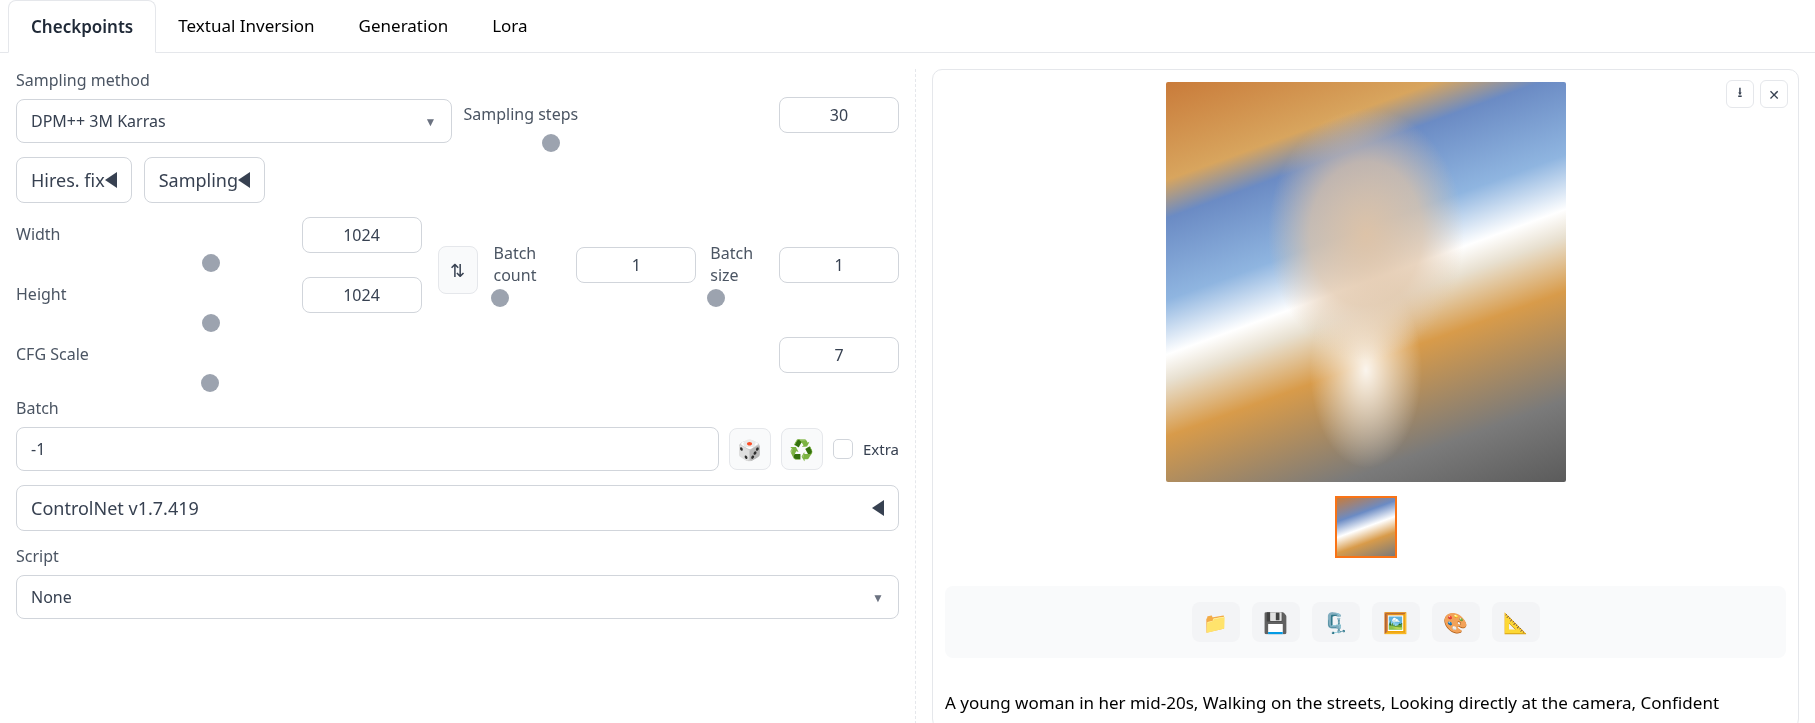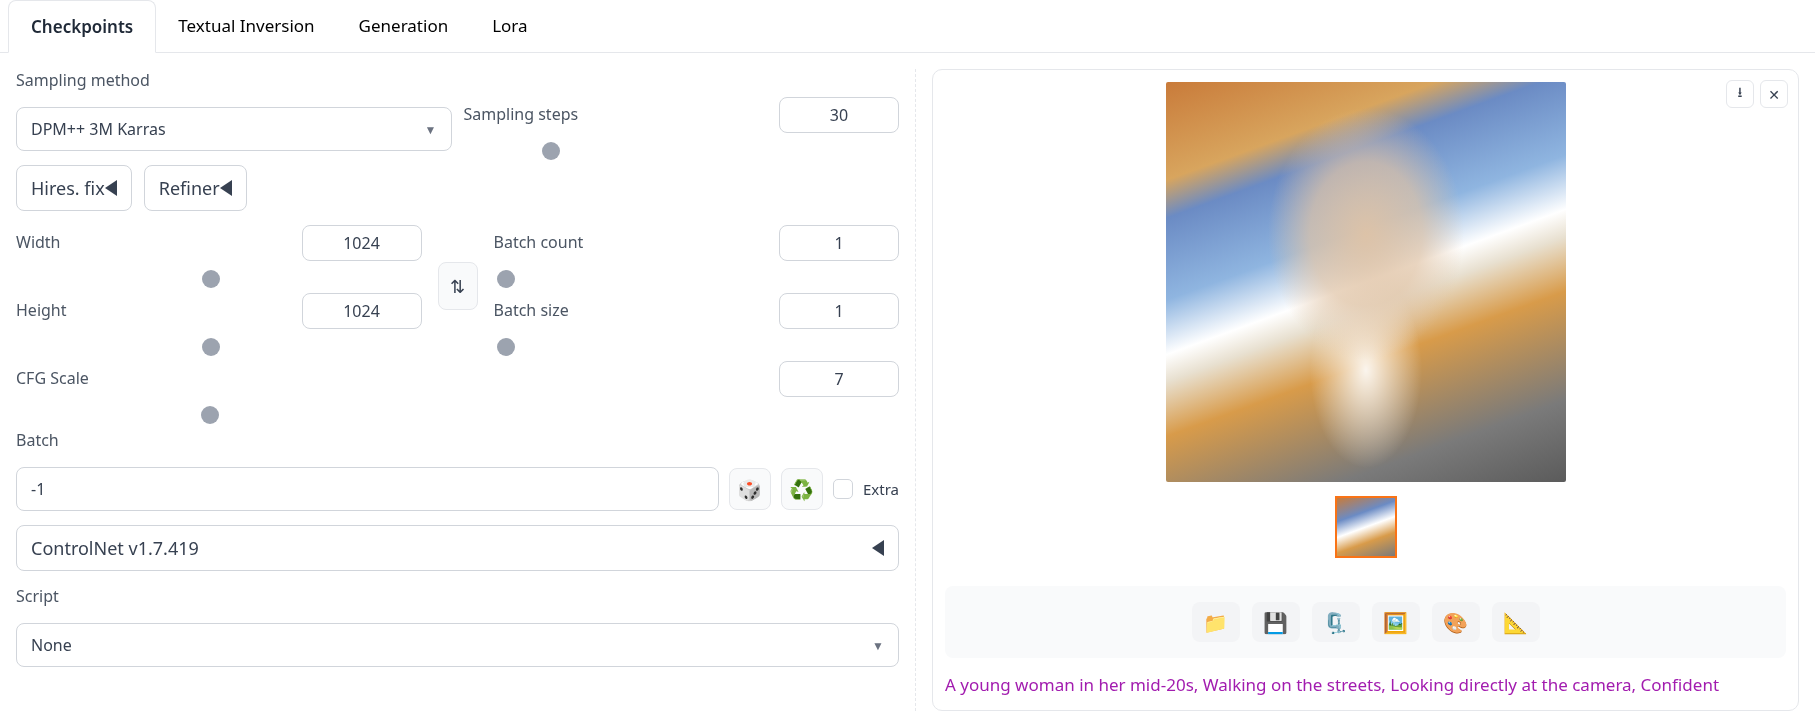--- a/index.html
+++ b/index.html
@@ -4,45 +4,45 @@
 <style>
 *{box-sizing:border-box;margin:0;padding:0;font-family:-apple-system,BlinkMacSystemFont,'Segoe UI',system-ui,sans-serif}
 body{background:#fff;color:#374151;font-size:15px;width:1815px}
 .tabs{display:flex;border-bottom:1px solid #e5e7eb;padding:0 8px}
 .tab{padding:14px 22px;color:#000000;cursor:pointer;font-size:17px}
 .tab.active{color:#1f2937;font-weight:600;border:1px solid #e5e7eb;border-bottom:1px solid #fff;border-radius:8px 8px 0 0;margin-bottom:-1px;background:#fff}
 .main{display:flex;gap:16px;padding:16px}
 .left{width:900px;border-right:1px dashed #e5e7eb;padding-right:16px}
 .right{flex:1;border:1px solid #e5e7eb;border-radius:10px;padding:12px;position:relative}
 .row{display:flex;gap:12px;margin-bottom:14px;align-items:flex-end}
-.field{display:flex;flex-direction:column;gap:14px}
+.field{display:flex;flex-direction:column;gap:6px}
 .field.grow{flex:1}
 .label{color:#4b5563;font-size:16px;margin-bottom:2px}
 .select,.numbox,.textin,.expando{border:1px solid #d1d5db;border-radius:8px;padding:10px 14px;background:#fff;font-size:16px;color:#374151}
 .select{display:flex;align-items:center;justify-content:space-between;cursor:pointer}
 .numbox{text-align:center;width:120px;padding:6px 8px}
 .expando{display:flex;align-items:center;justify-content:space-between;cursor:pointer;font-size:18px}
 .slider{position:relative;height:6px;background:#e5e7eb;border-radius:3px;flex:1;cursor:pointer}
 .slider .fill{position:absolute;left:0;top:0;bottom:0;background:#9ca3af;border-radius:3px}
 .slider .thumb{position:absolute;top:50%;width:18px;height:18px;background:#9ca3af;border-radius:50%;transform:translate(-50%,-50%)}
 .header-ctrl{display:flex;justify-content:space-between;align-items:center;margin-bottom:4px}
 .swapbtn{width:40px;height:48px;border:1px solid #e5e7eb;border-radius:8px;background:#f9fafb;display:flex;align-items:center;justify-content:center;cursor:pointer;font-size:18px;align-self:center;margin:0 4px}
 .iconbtn{width:42px;height:42px;border:1px solid #e5e7eb;border-radius:8px;background:#f9fafb;display:flex;align-items:center;justify-content:center;cursor:pointer;font-size:20px}
 .cbx{width:20px;height:20px;border:1px solid #d1d5db;border-radius:5px;cursor:pointer}
 .dims-col{display:flex;flex-direction:column;gap:14px;flex:1}
-.batch-col{display:flex;flex-direction:column;gap:14px;flex:1}
+.batch-col{display:flex;flex-direction:row;gap:14px;flex:1}
 .gallery-topbtns{position:absolute;top:10px;right:10px;display:flex;gap:6px}
 .gallery-topbtns .gb{width:28px;height:28px;border:1px solid #e5e7eb;border-radius:6px;display:flex;align-items:center;justify-content:center;cursor:pointer;font-size:14px;background:#fff}
 .preview{width:400px;height:400px;margin:0 auto;background:linear-gradient(160deg,#c97b3a 0%,#d8a55e 18%,#6b8bc4 25%,#8fb5e0 40%,#fff 50%,#e8e0d0 55%,#d89b4a 65%,#7a7a7a 85%,#5b5b5b 100%);border-radius:2px;position:relative;overflow:hidden}
 .preview::before{content:'';position:absolute;inset:0;background:radial-gradient(ellipse 140px 180px at 50% 38%,rgba(224,195,165,.95) 0%,rgba(224,195,165,.7) 40%,transparent 70%),radial-gradient(ellipse 80px 140px at 50% 72%,rgba(255,255,255,.9) 0%,transparent 70%)}
 .thumb-row{display:flex;justify-content:center;margin-top:14px}
 .thumb-img{width:62px;height:62px;border:2px solid #f97316;background:linear-gradient(160deg,#c97b3a,#6b8bc4 30%,#fff 50%,#d89b4a 70%,#7a7a7a);cursor:pointer}
 .action-row{display:flex;justify-content:center;gap:12px;margin-top:28px;padding:16px 0;background:#f9fafb;border-radius:8px}
 .action-row .ab{width:48px;height:40px;border-radius:8px;background:#f3f4f6;display:flex;align-items:center;justify-content:center;cursor:pointer;font-size:20px}
-.prompt-text{margin-top:14px;color:#a21caf;font-size:17px;line-height:1.5}
+.prompt-text{margin-top:32px;color:#000000;font-size:17px;line-height:1.5}
 .tri{width:0;height:0;border-top:8px solid transparent;border-bottom:8px solid transparent;border-right:12px solid #374151}
 .caret{font-size:12px;color:#6b7280}
 </style>
 </head>
 <body>
 
 <div class="tabs">
   <div class="tab active">Checkpoints</div>
   <div class="tab">Textual Inversion</div>
   <div class="tab">Generation</div>
@@ -70,21 +70,21 @@
           </div>
       </div>
     </div>
 
     <div class="row">
       <div class="expando grow">
         <span>Hires. fix</span>
         <span class="tri"></span>
       </div>
       <div class="expando grow">
-        <span>Refiner</span>
+        <span>Sampling</span>
         <span class="tri"></span>
       </div>
     </div>
 
     <div class="row" style="align-items:center">
       <div class="dims-col">
         <div class="field">
           <div class="header-ctrl">
             <div class="label">Width</div>
             <input class="numbox" value="1024" style="">

